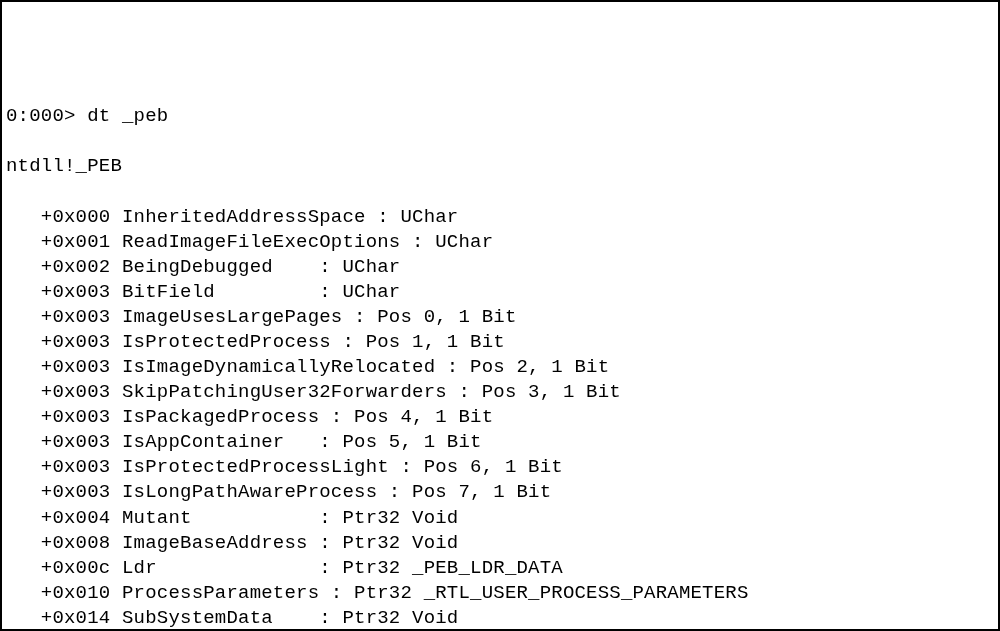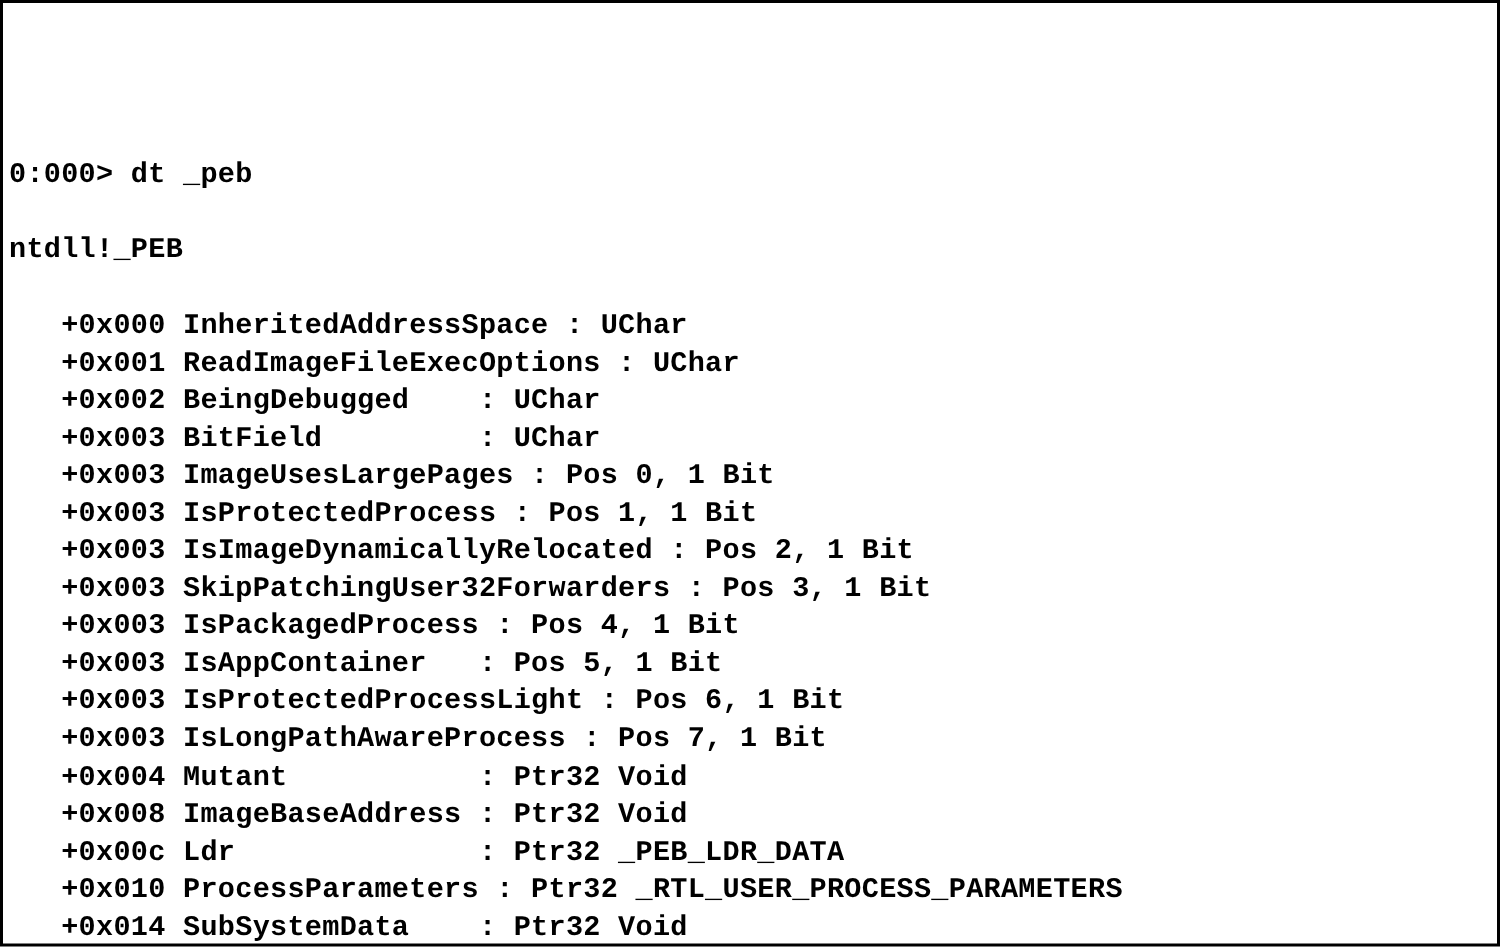--- a/index.html
+++ b/index.html
@@ -16,21 +16,20 @@
       line-height: 1.32;
       padding: 2px 4px;
       border: 2px solid #000;
       width: 1000px;
       height: 631px;
       overflow: hidden;
       letter-spacing: 0.2px;
     }
     .line {
       white-space: pre;
-      font-weight: bold;
     }
   </style>
 </head>
 <body>
 
 
 
 <div class="line">0:000&gt; dt _peb</div>
 <div class="line">ntdll!_PEB</div>
 <div id="fields-container"><div class="line">   +0x000 InheritedAddressSpace : UChar</div><div class="line">   +0x001 ReadImageFileExecOptions : UChar</div><div class="line">   +0x002 BeingDebugged    : UChar</div><div class="line">   +0x003 BitField         : UChar</div><div class="line">   +0x003 ImageUsesLargePages : Pos 0, 1 Bit</div><div class="line">   +0x003 IsProtectedProcess : Pos 1, 1 Bit</div><div class="line">   +0x003 IsImageDynamicallyRelocated : Pos 2, 1 Bit</div><div class="line">   +0x003 SkipPatchingUser32Forwarders : Pos 3, 1 Bit</div><div class="line">   +0x003 IsPackagedProcess : Pos 4, 1 Bit</div><div class="line">   +0x003 IsAppContainer   : Pos 5, 1 Bit</div><div class="line">   +0x003 IsProtectedProcessLight : Pos 6, 1 Bit</div><div class="line">   +0x003 IsLongPathAwareProcess : Pos 7, 1 Bit</div><div class="line">   +0x004 Mutant           : Ptr32 Void</div><div class="line">   +0x008 ImageBaseAddress : Ptr32 Void</div><div class="line">   +0x00c Ldr              : Ptr32 _PEB_LDR_DATA</div><div class="line">   +0x010 ProcessParameters : Ptr32 _RTL_USER_PROCESS_PARAMETERS</div><div class="line">   +0x014 SubSystemData    : Ptr32 Void</div><div class="line">   +0x018 ProcessHeap      : Ptr32 Void</div></div>

